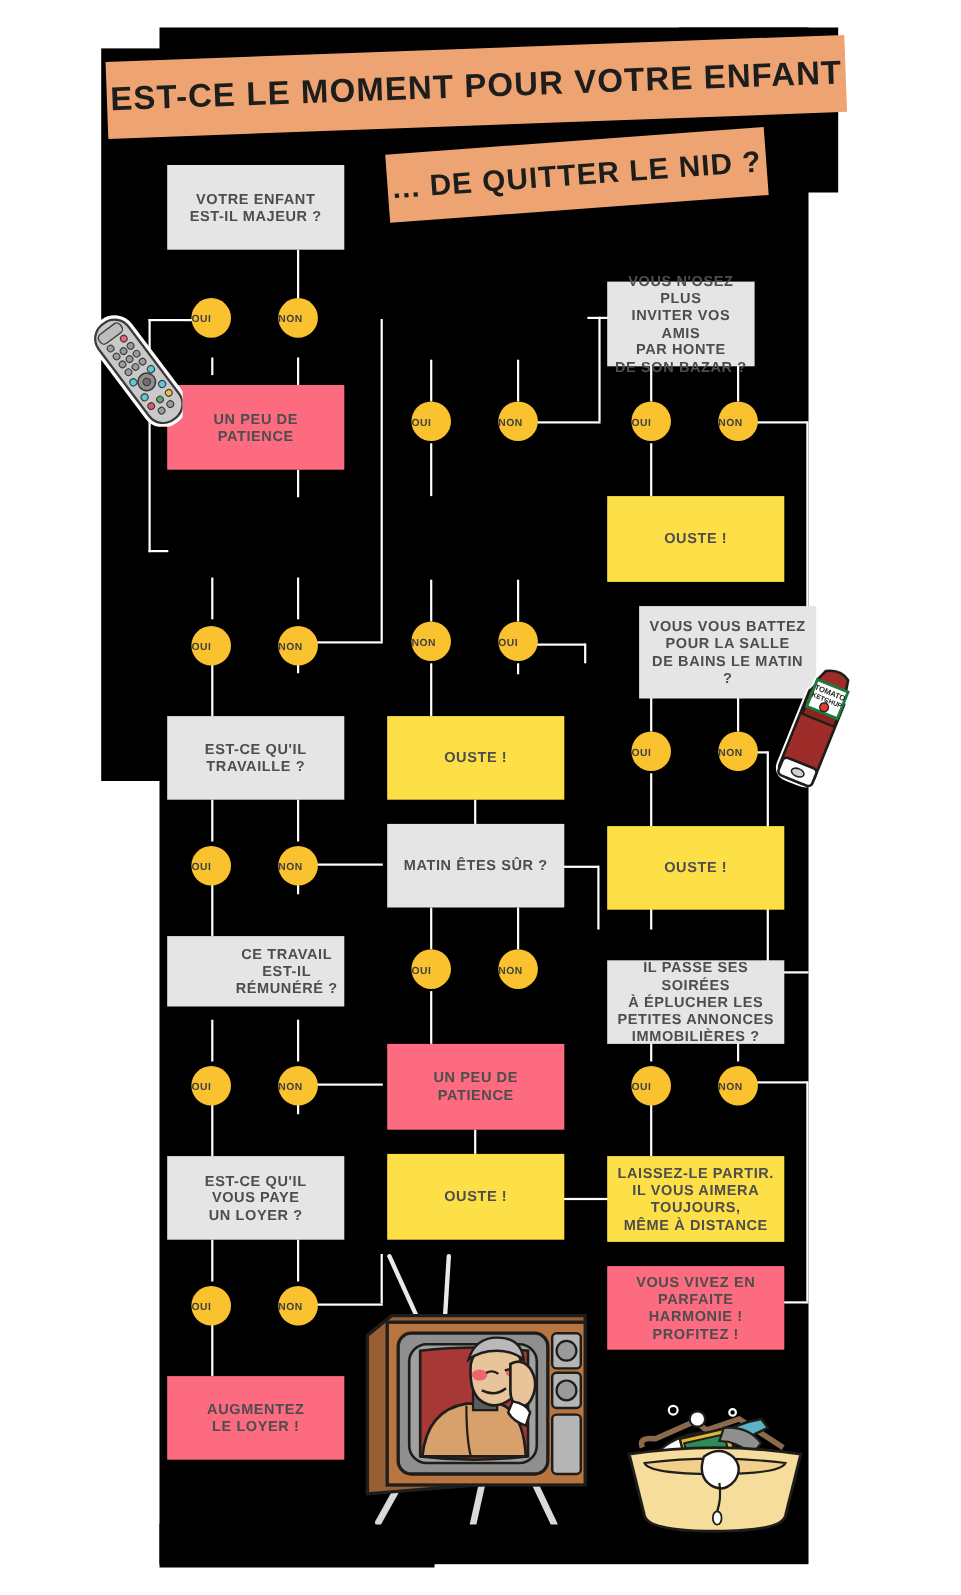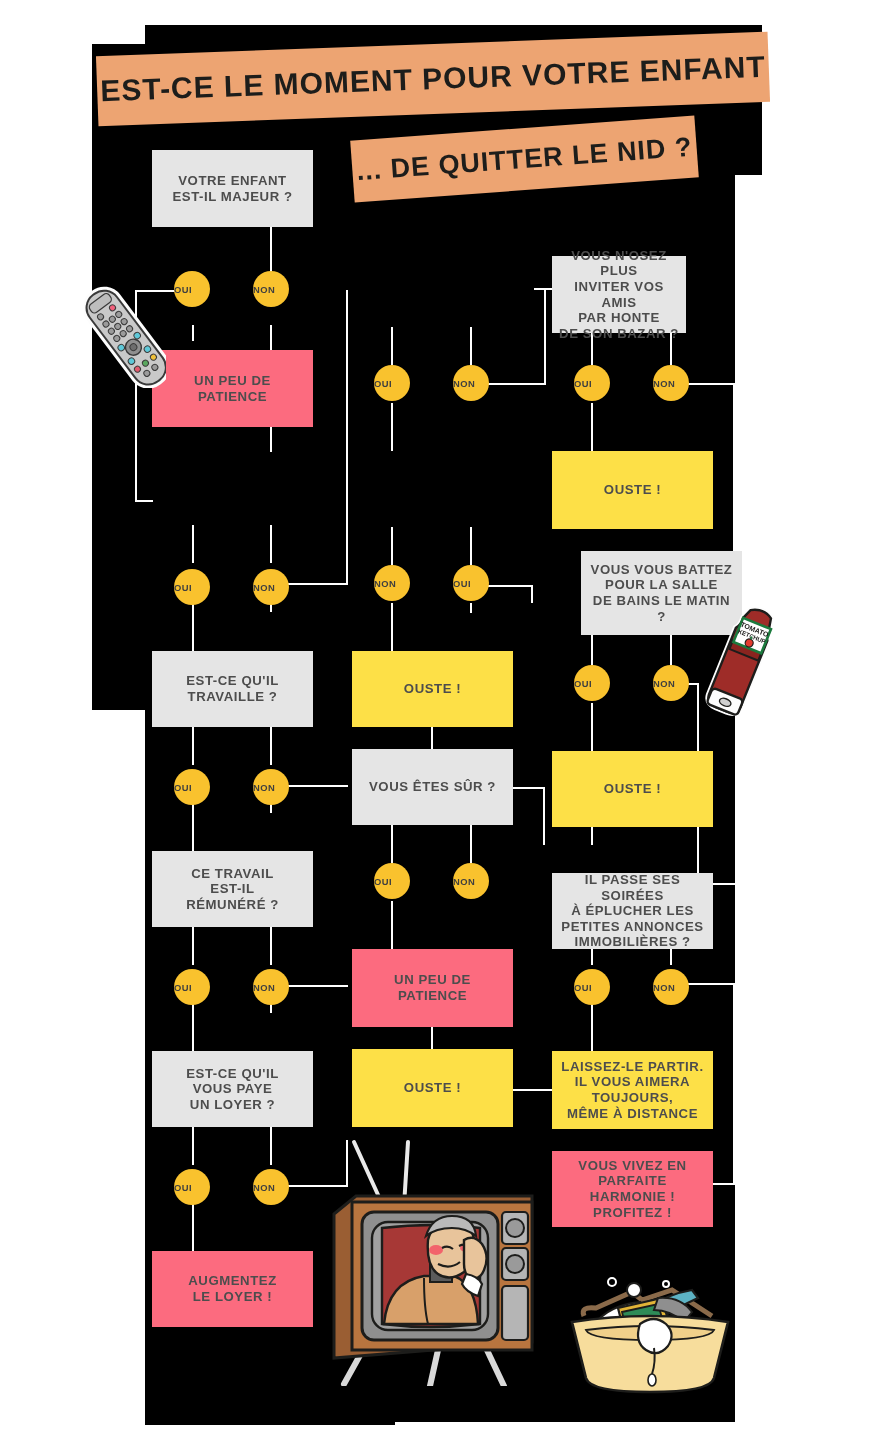--- a/index.html
+++ b/index.html
@@ -154,21 +154,21 @@
   <div class="box q" style="left:152px;top:651px;width:161px;height:76px;">
     <div class="txt">EST-CE QU'IL<br>TRAVAILLE ?</div>
     </div>
   <div class="badge" style="left:174px;top:769px;">
     <span>OUI</span>
     </div>
   <div class="badge" style="left:253px;top:769px;">
     <span>NON</span>
     </div>
 
-  <div class="box q" style="left:152px;top:851px;width:161px;height:76px;">
+  <div class="box q" style="left:152px;top:851px;width:161px;height:64px;justify-content:flex-end;">
     <div class="txt">CE TRAVAIL<br>EST-IL<br>RÉMUNÉRÉ ?</div>
     </div>
   <div class="badge" style="left:174px;top:969px;">
     <span>OUI</span>
     </div>
   <div class="badge" style="left:253px;top:969px;">
     <span>NON</span>
     </div>
 
   <div class="box q" style="left:152px;top:1051px;width:161px;height:76px;">
@@ -197,21 +197,21 @@
     </div>
   <div class="badge" style="left:453px;top:565px;">
     <span>OUI</span>
     </div>
 
   <div class="box ok" style="left:352px;top:651px;width:161px;height:76px;">
     <div class="txt">OUSTE !</div>
     </div>
 
   <div class="box q" style="left:352px;top:749px;width:161px;height:76px;">
-    <div class="txt">VOUS ÊTES SÛR ?</div>
+    <div class="txt">MATIN ÊTES SÛR ?</div>
     </div>
   <div class="badge" style="left:374px;top:863px;">
     <span>OUI</span>
     </div>
   <div class="badge" style="left:453px;top:863px;">
     <span>NON</span>
     </div>
 
   <div class="box no" style="left:352px;top:949px;width:161px;height:78px;">
     <div class="txt">UN PEU DE PATIENCE</div>

